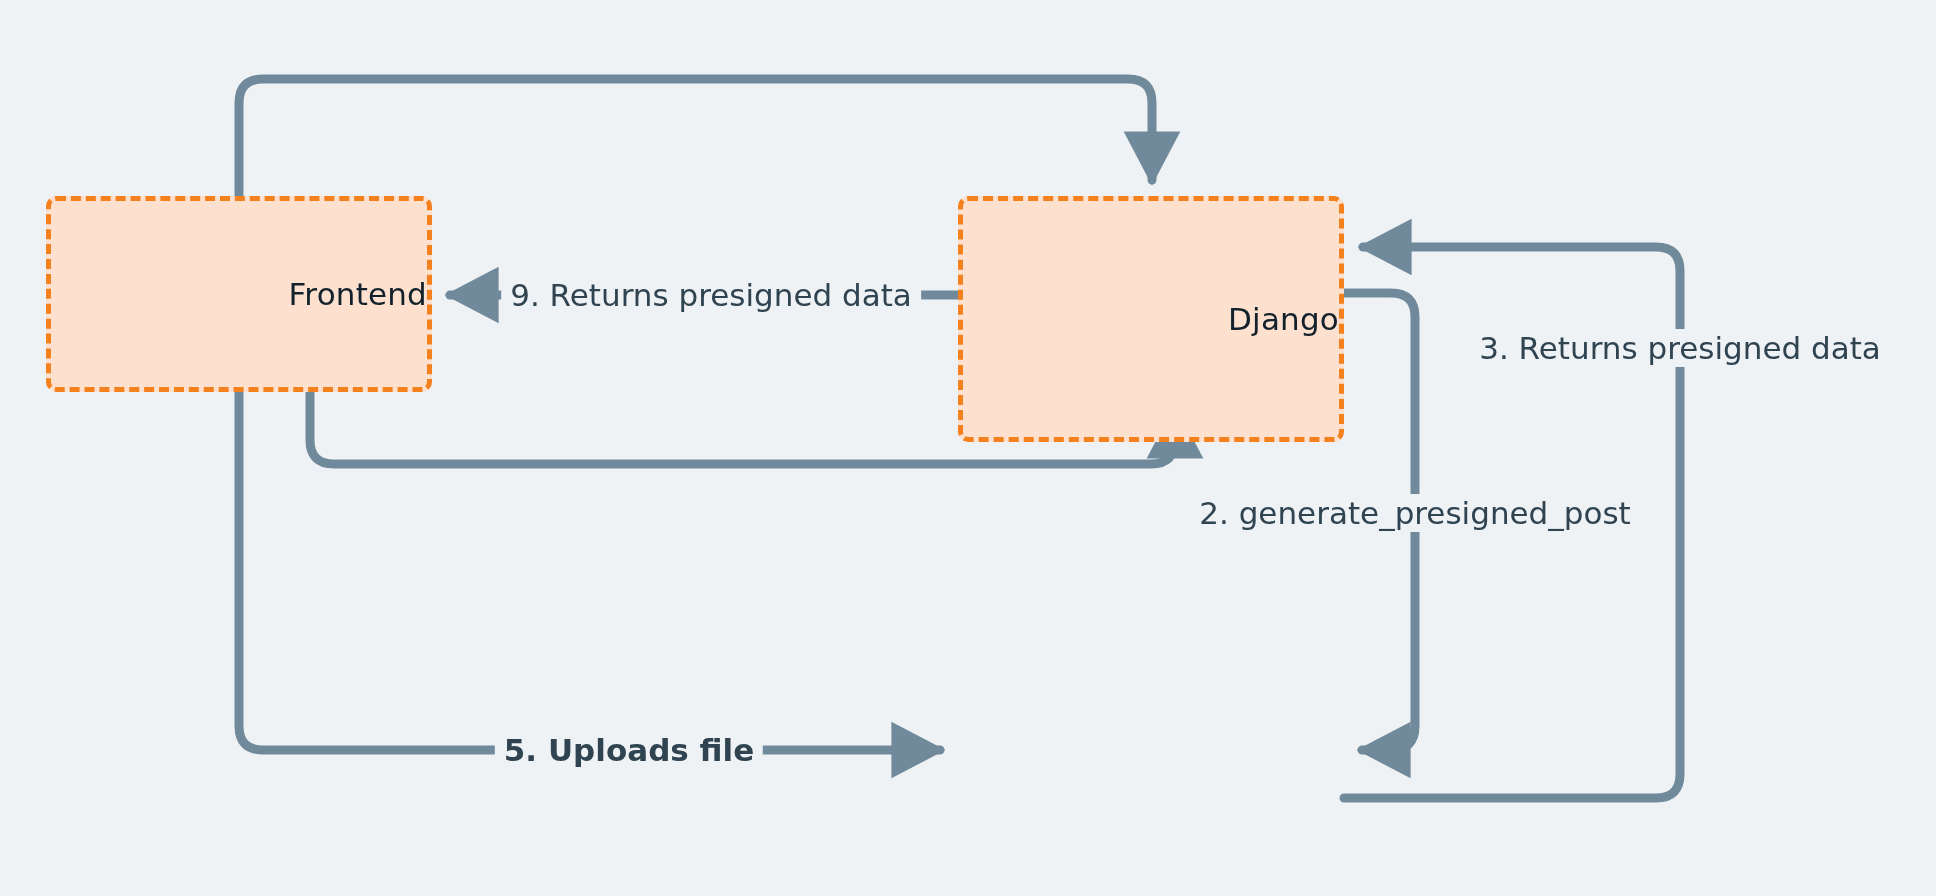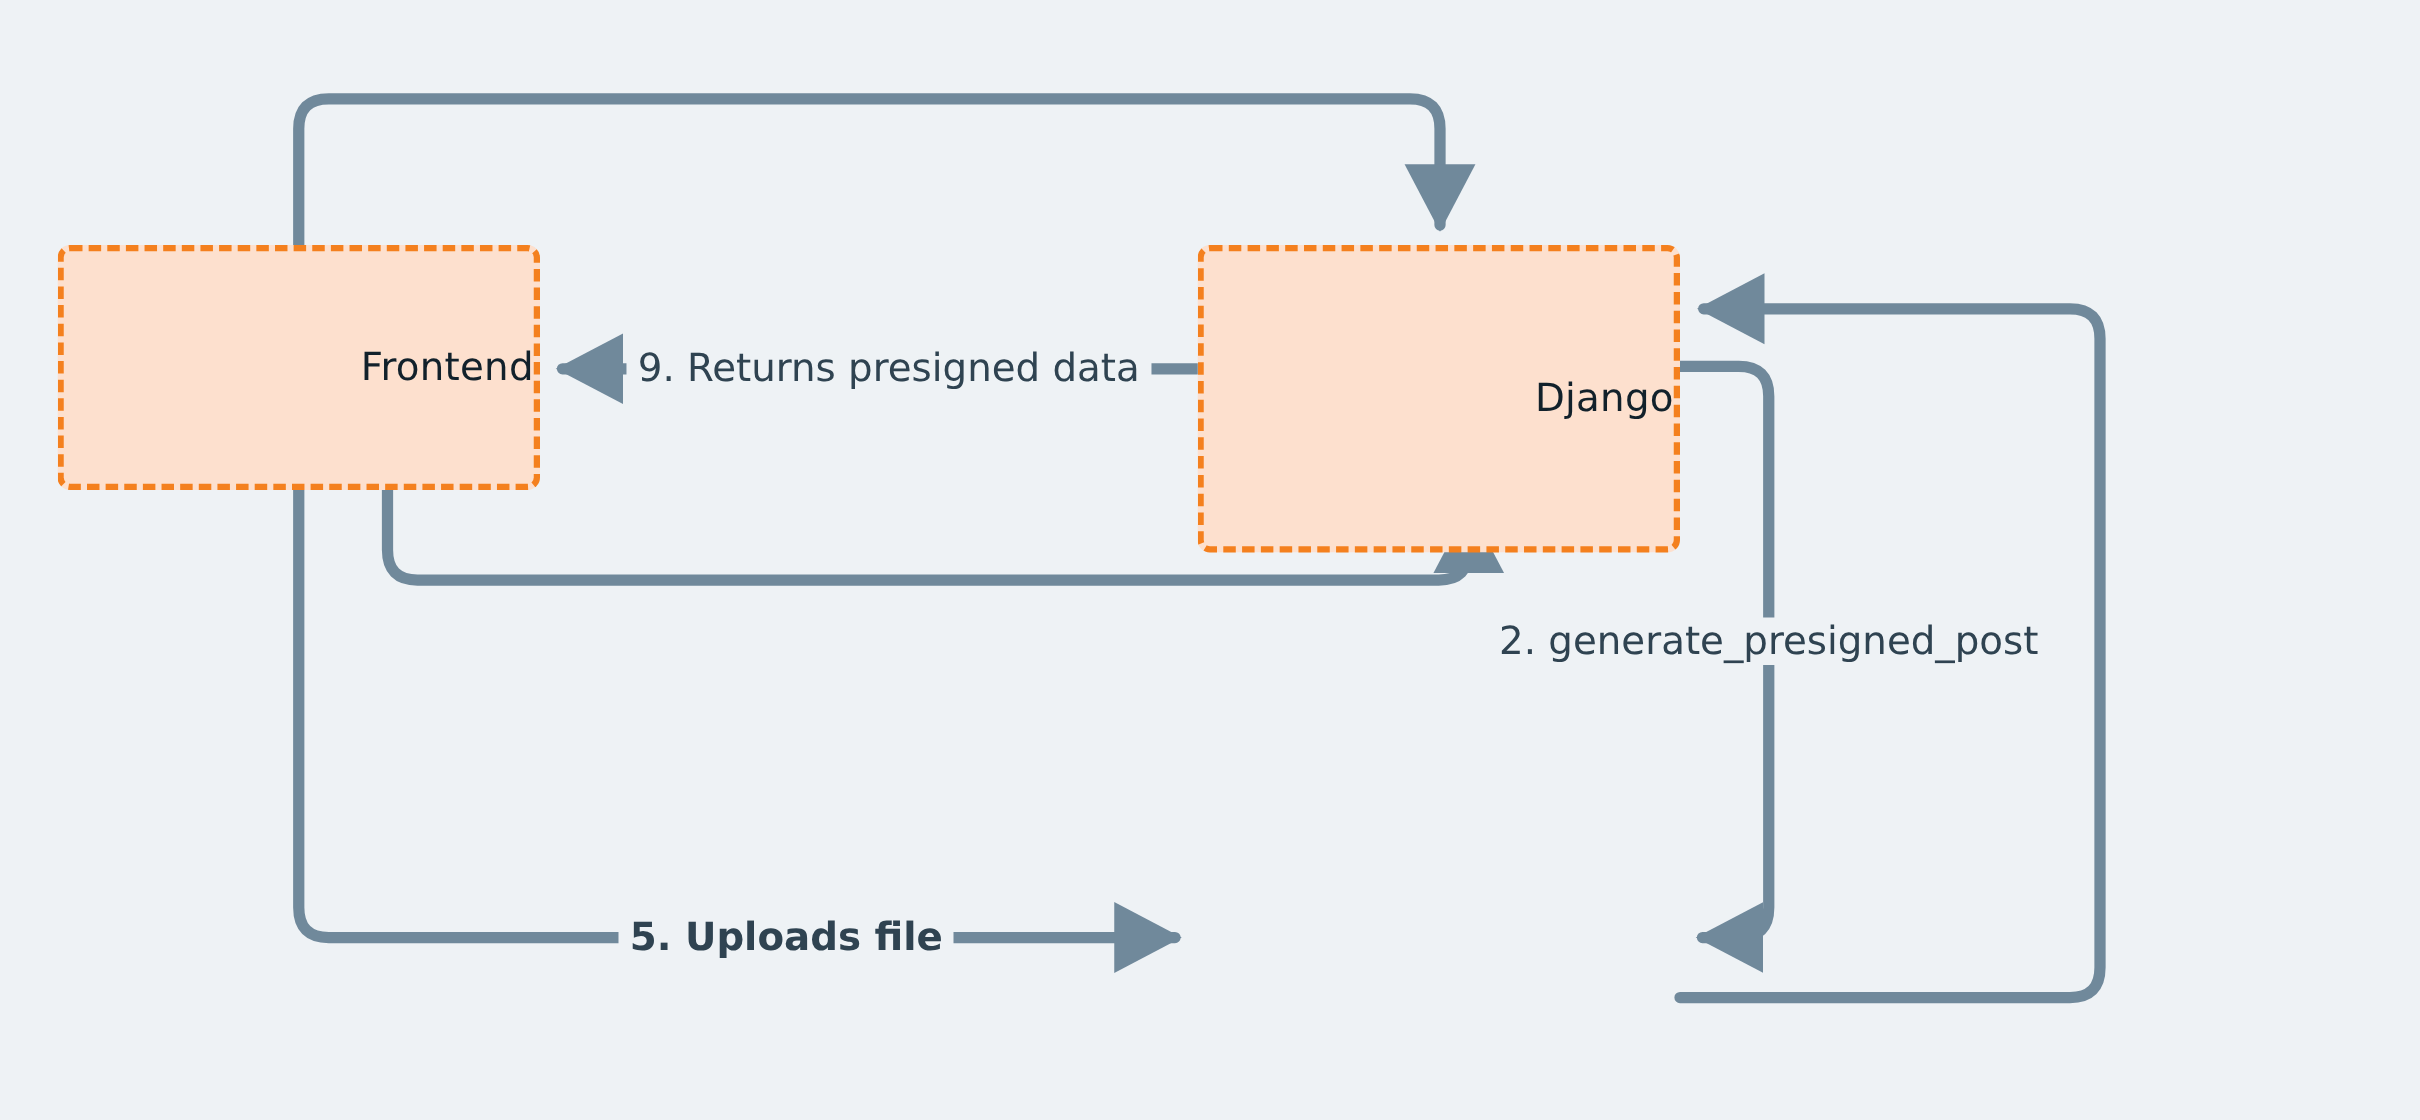--- a/index.html
+++ b/index.html
@@ -88,19 +88,20 @@
   </div>
 
   <div class="node" style="left:958px; top:196px; width:386px; height:246px;">
     <span class="node-label">Django</span>
   </div>
 
 
 
   <div class="edge-label" style="left:1415px; top:513px;">2. generate_presigned_post</div>
 
+  <div class="edge-label" style="left:1680px; top:348px;">3. Returns presigned data</div>
 
   <div class="edge-label" style="left:711px; top:295px;">9. Returns presigned data</div>
 
   <div class="edge-label" style="left:629px; top:750px;font-weight:bold;">5. Uploads file</div>
 
 
 </div>
 
 </body></html>

